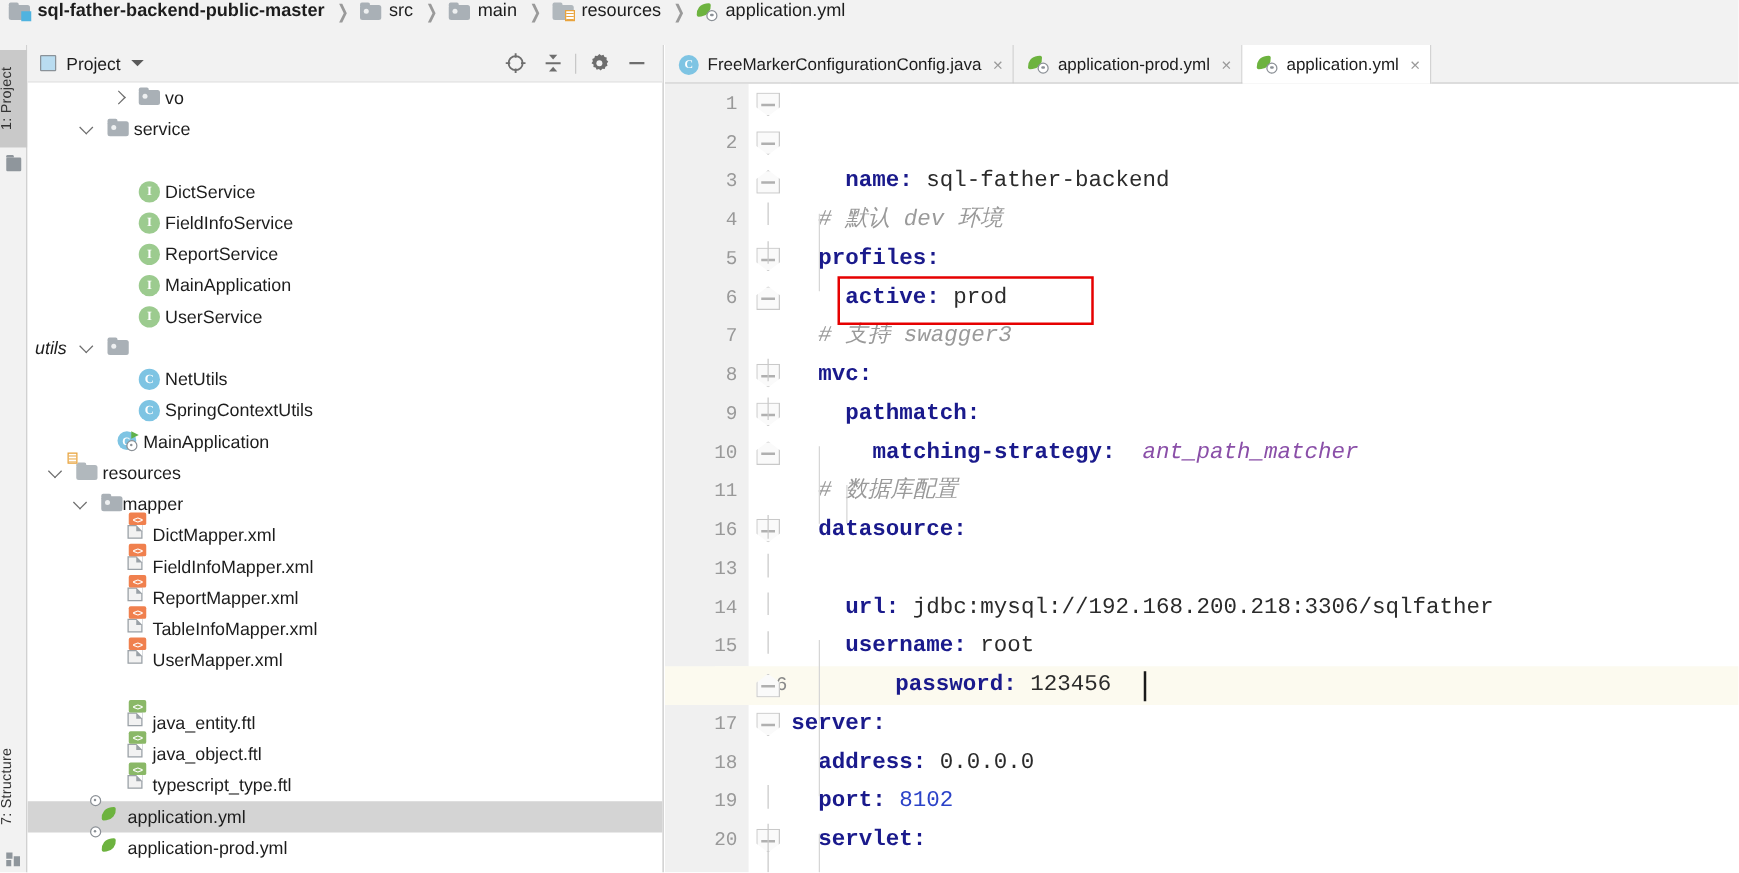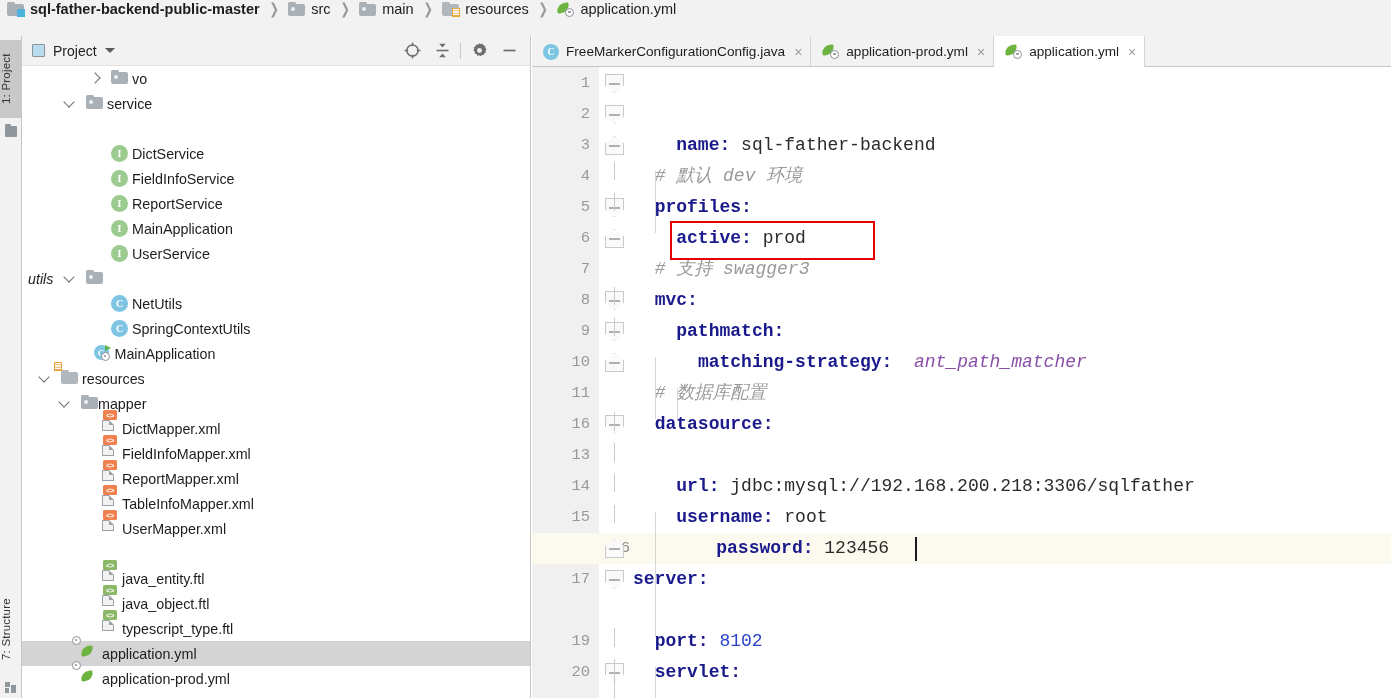--- a/index.html
+++ b/index.html
@@ -532,20 +532,24 @@
         <div class="fold up" style="top: 472px;">
           <span class="shape"></span>
         </div>
         <div class="cline" style="top: 497px;">
           <span class="num">17</span>
           <span class="code-txt" style="padding-left: 0px;"><span class="k">server:</span></span>
         </div>
         <div class="fold down" style="top: 503px;">
           <span class="shape"></span>
         </div>
+        <div class="cline" style="top: 528px;">
+          <span class="num">18</span>
+          <span class="code-txt" style="padding-left: 21.64px;"><span class="k">address:</span><span class="v"> 0.0.0.0</span></span>
+        </div>
         <div class="cline" style="top: 559px;">
           <span class="num">19</span>
           <span class="code-txt" style="padding-left: 21.64px;"><span class="k">port:</span><span class="v"> </span><span class="num-lit">8102</span></span>
         </div>
         <div class="cline" style="top: 590px;">
           <span class="num">20</span>
           <span class="code-txt" style="padding-left: 21.64px;"><span class="k">servlet:</span></span>
         </div>
         <div class="fold down" style="top: 596px;">
           <span class="shape"></span>

